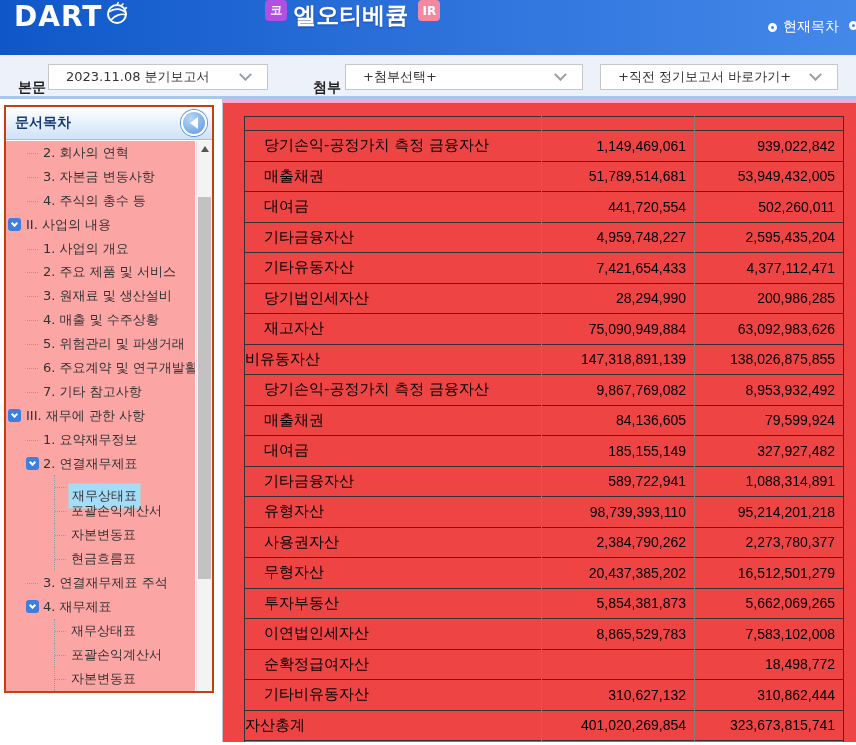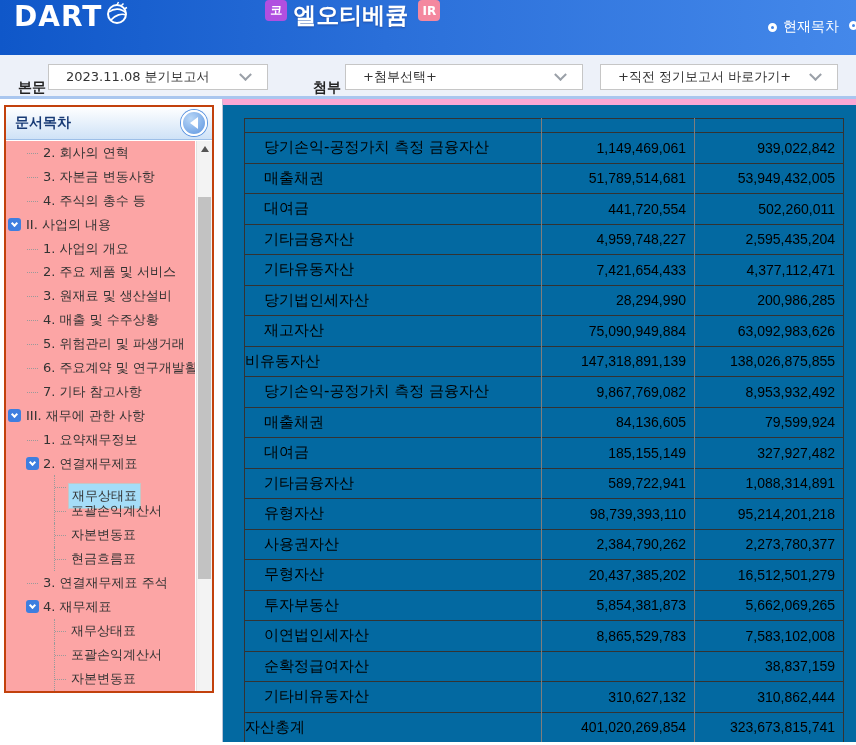--- a/index.html
+++ b/index.html
@@ -65,21 +65,21 @@
   .exp i { display:block; width:5px; height:5px; border-right:2px solid #fff; border-bottom:2px solid #fff;
     transform:rotate(45deg); margin-top:-2px; }
 
   .sb-scroll { position:absolute; top:34px; right:0; bottom:0; width:16px; background:#f3f3f3; border-left:1px solid #e2e2e2; }
   .sb-up { height:16px; display:flex; align-items:center; justify-content:center; cursor:pointer; }
   .tri-up { width:0; height:0; border:4px solid transparent; border-bottom:6px solid #555; margin-top:-4px; }
   .sb-thumb { position:absolute; left:1px; top:56px; width:13px; height:382px; background:#c2c2c2; cursor:pointer; }
 
   
   .content { position:absolute; left:222px; top:0; width:634px; height:643px;
-    border-left:1px solid #b9c3d6; border-top:6px solid #f9a8d4; background:#0369a1; overflow:hidden; }
+    border-left:1px solid #b9c3d6; border-top:4px solid #f9a8d4; background:#ef4444; overflow:hidden; }
   table.fin { border-collapse:collapse; table-layout:fixed; width:599px; margin:13px 0 0 21px;
     border:1px solid #333; font-size:15px; color:#000; }
   table.fin td { border-top:1px solid #333; border-left:1px solid #7e7e7e; height:30.5px;
     overflow:hidden; white-space:nowrap; }
   table.fin td:first-child { border-left:none; }
   table.fin tr.partial-top td { height:14px; border-top:none; }
   table.fin tr.partial-bot td { height:10px; }
   td.lab.lv1 { }
   td.lab.lv2 { padding-left:19px; }
   td.num { text-align:right; padding-right:8px; font-family:Liberation Sans, sans-serif; font-size:14px; }
@@ -327,21 +327,21 @@
               <td class="num">5,662,069,265</td>
             </tr>
             <tr>
               <td class="lab lv2">이연법인세자산</td>
               <td class="num">8,865,529,783</td>
               <td class="num">7,583,102,008</td>
             </tr>
             <tr>
               <td class="lab lv2">순확정급여자산</td>
               <td class="num"></td>
-              <td class="num">38,837,159</td>
+              <td class="num">18,498,772</td>
             </tr>
             <tr>
               <td class="lab lv2">기타비유동자산</td>
               <td class="num">310,627,132</td>
               <td class="num">310,862,444</td>
             </tr>
             <tr>
               <td class="lab lv1">자산총계</td>
               <td class="num">401,020,269,854</td>
               <td class="num">323,673,815,741</td>

